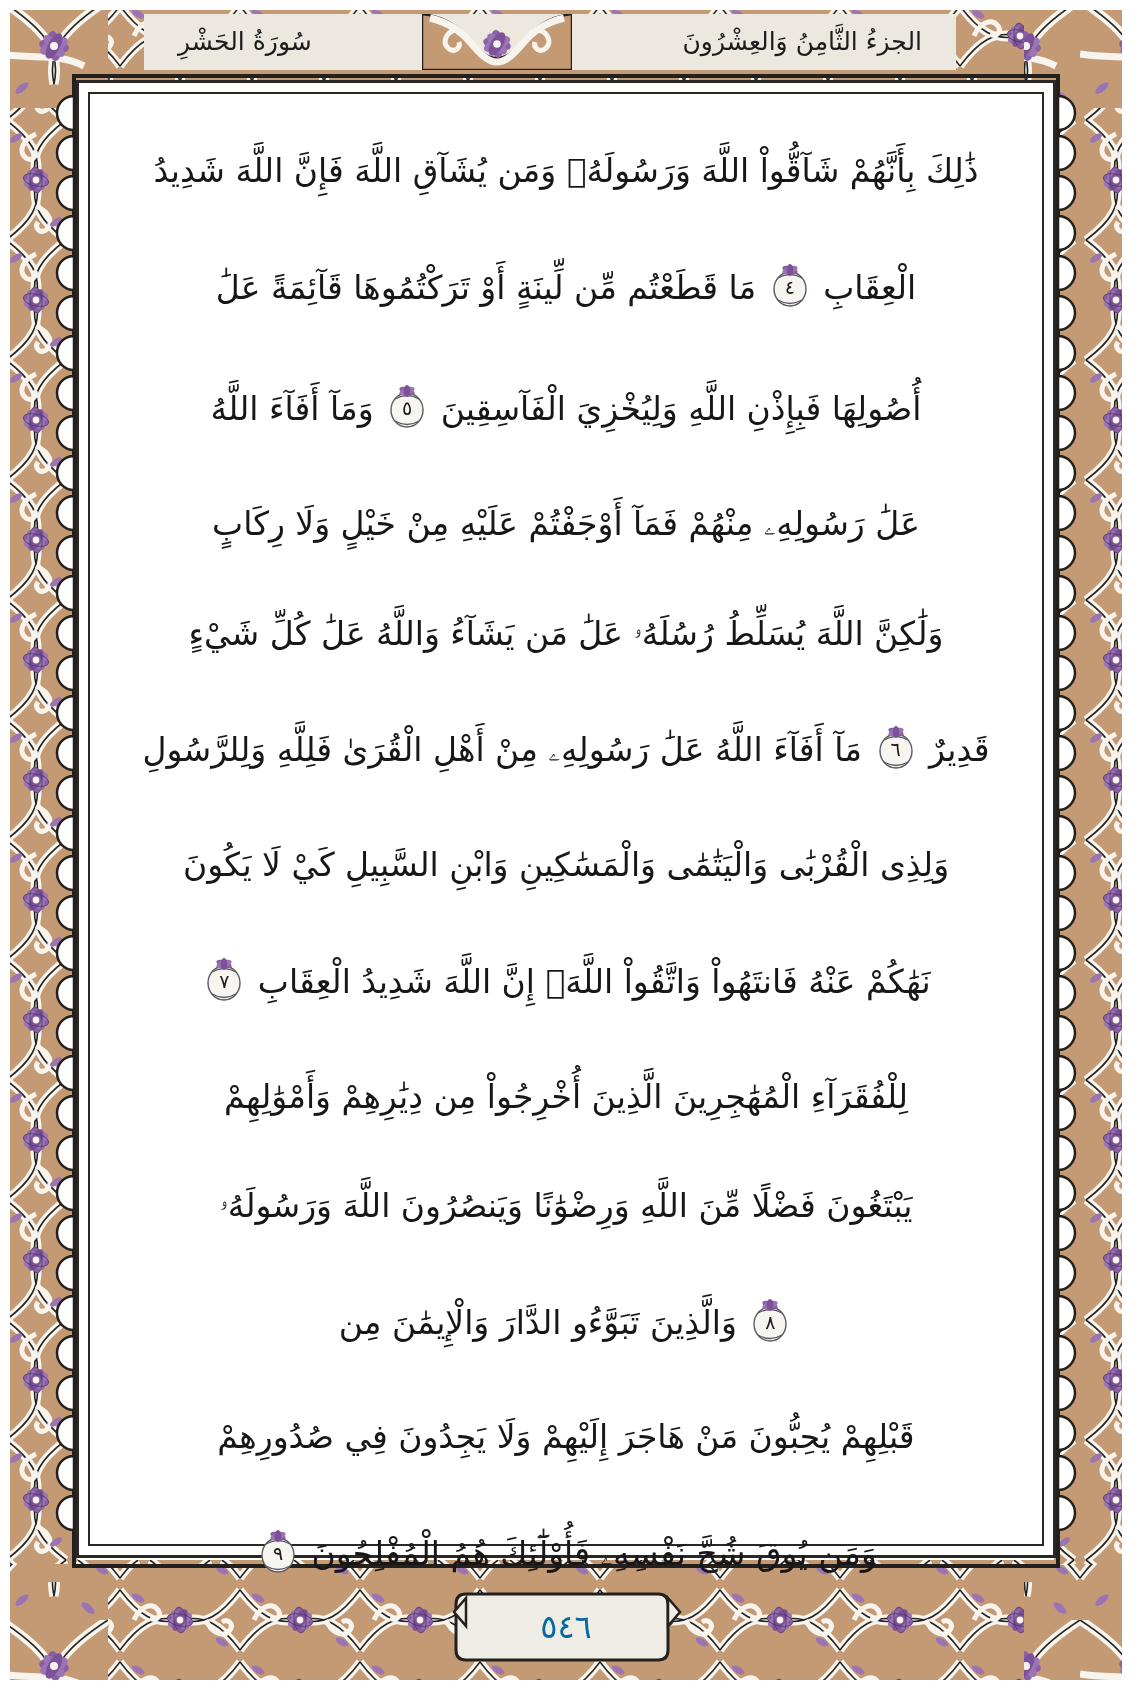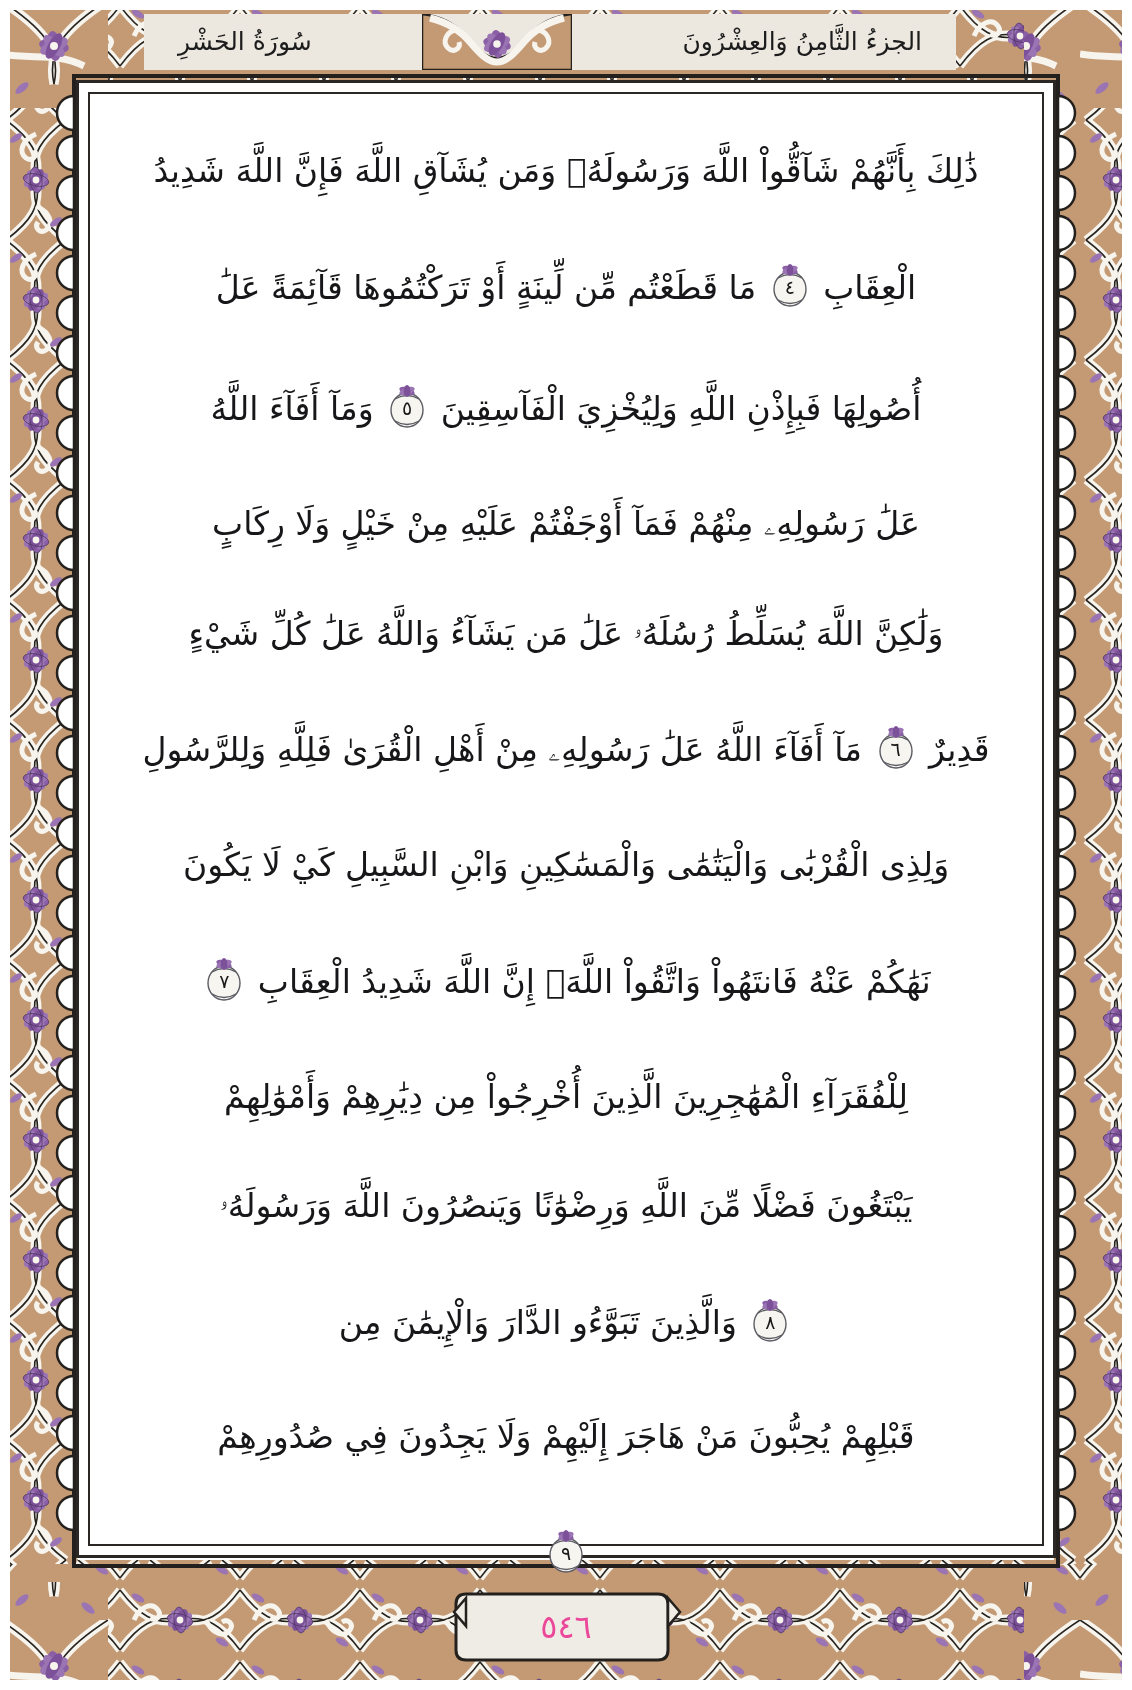--- a/index.html
+++ b/index.html
@@ -148,21 +148,21 @@
   }
   .page-number-text {
     position: absolute;
     left: 0; top: 0;
     width: 200px; height: 74px;
     display: flex;
     align-items: center;
     justify-content: center;
     font-family: "DejaVu Sans", sans-serif;
     font-size: 32px;
-    color: #ec4899;
+    color: #0369a1;
     letter-spacing: 2px;
   }
 </style>
 </head>
 <body>
 
 <div class="page">
 
   <div class="border-frame">
     <svg width="1132" height="1690" viewBox="0 0 1132 1690" xmlns="http://www.w3.org/2000/svg">
@@ -498,20 +498,21 @@
       </span>
       <span>وَالَّذِينَ تَبَوَّءُو الدَّارَ وَالْإِيمَٰنَ مِن</span>
     </div>
 
     <div class="ayah-line">
       <span>قَبْلِهِمْ يُحِبُّونَ مَنْ هَاجَرَ إِلَيْهِمْ وَلَا يَجِدُونَ فِي صُدُورِهِمْ</span>
     </div>
 
 
     <div class="ayah-line">
+      <span>وَمَن يُوقَ شُحَّ نَفْسِهِۦ فَأُوْلَٰٓئِكَ هُمُ الْمُفْلِحُونَ</span>
       <span class="ayah-mark">
         <svg width="40" height="46" viewBox="0 0 40 46" xmlns="http://www.w3.org/2000/svg">
           <ellipse cx="20" cy="25" rx="16" ry="17" fill="#f7f5f0" stroke="#5b5b63" stroke-width="1.4"></ellipse>
           <path d="M8 14 q12 -7 24 0" fill="none" stroke="#5b5b63" stroke-width="1.3"></path>
           <path d="M8 36 q12 7 24 0" fill="none" stroke="#5b5b63" stroke-width="1.3"></path>
           <g transform="translate(20,6)">
             <ellipse rx="8" ry="3.6" fill="#8a5fa6" transform="rotate(20)"></ellipse>
             <ellipse rx="8" ry="3.6" fill="#9b74b4" transform="rotate(-20)"></ellipse>
             <ellipse rx="3.4" ry="6" fill="#7d5199"></ellipse>
           </g>

